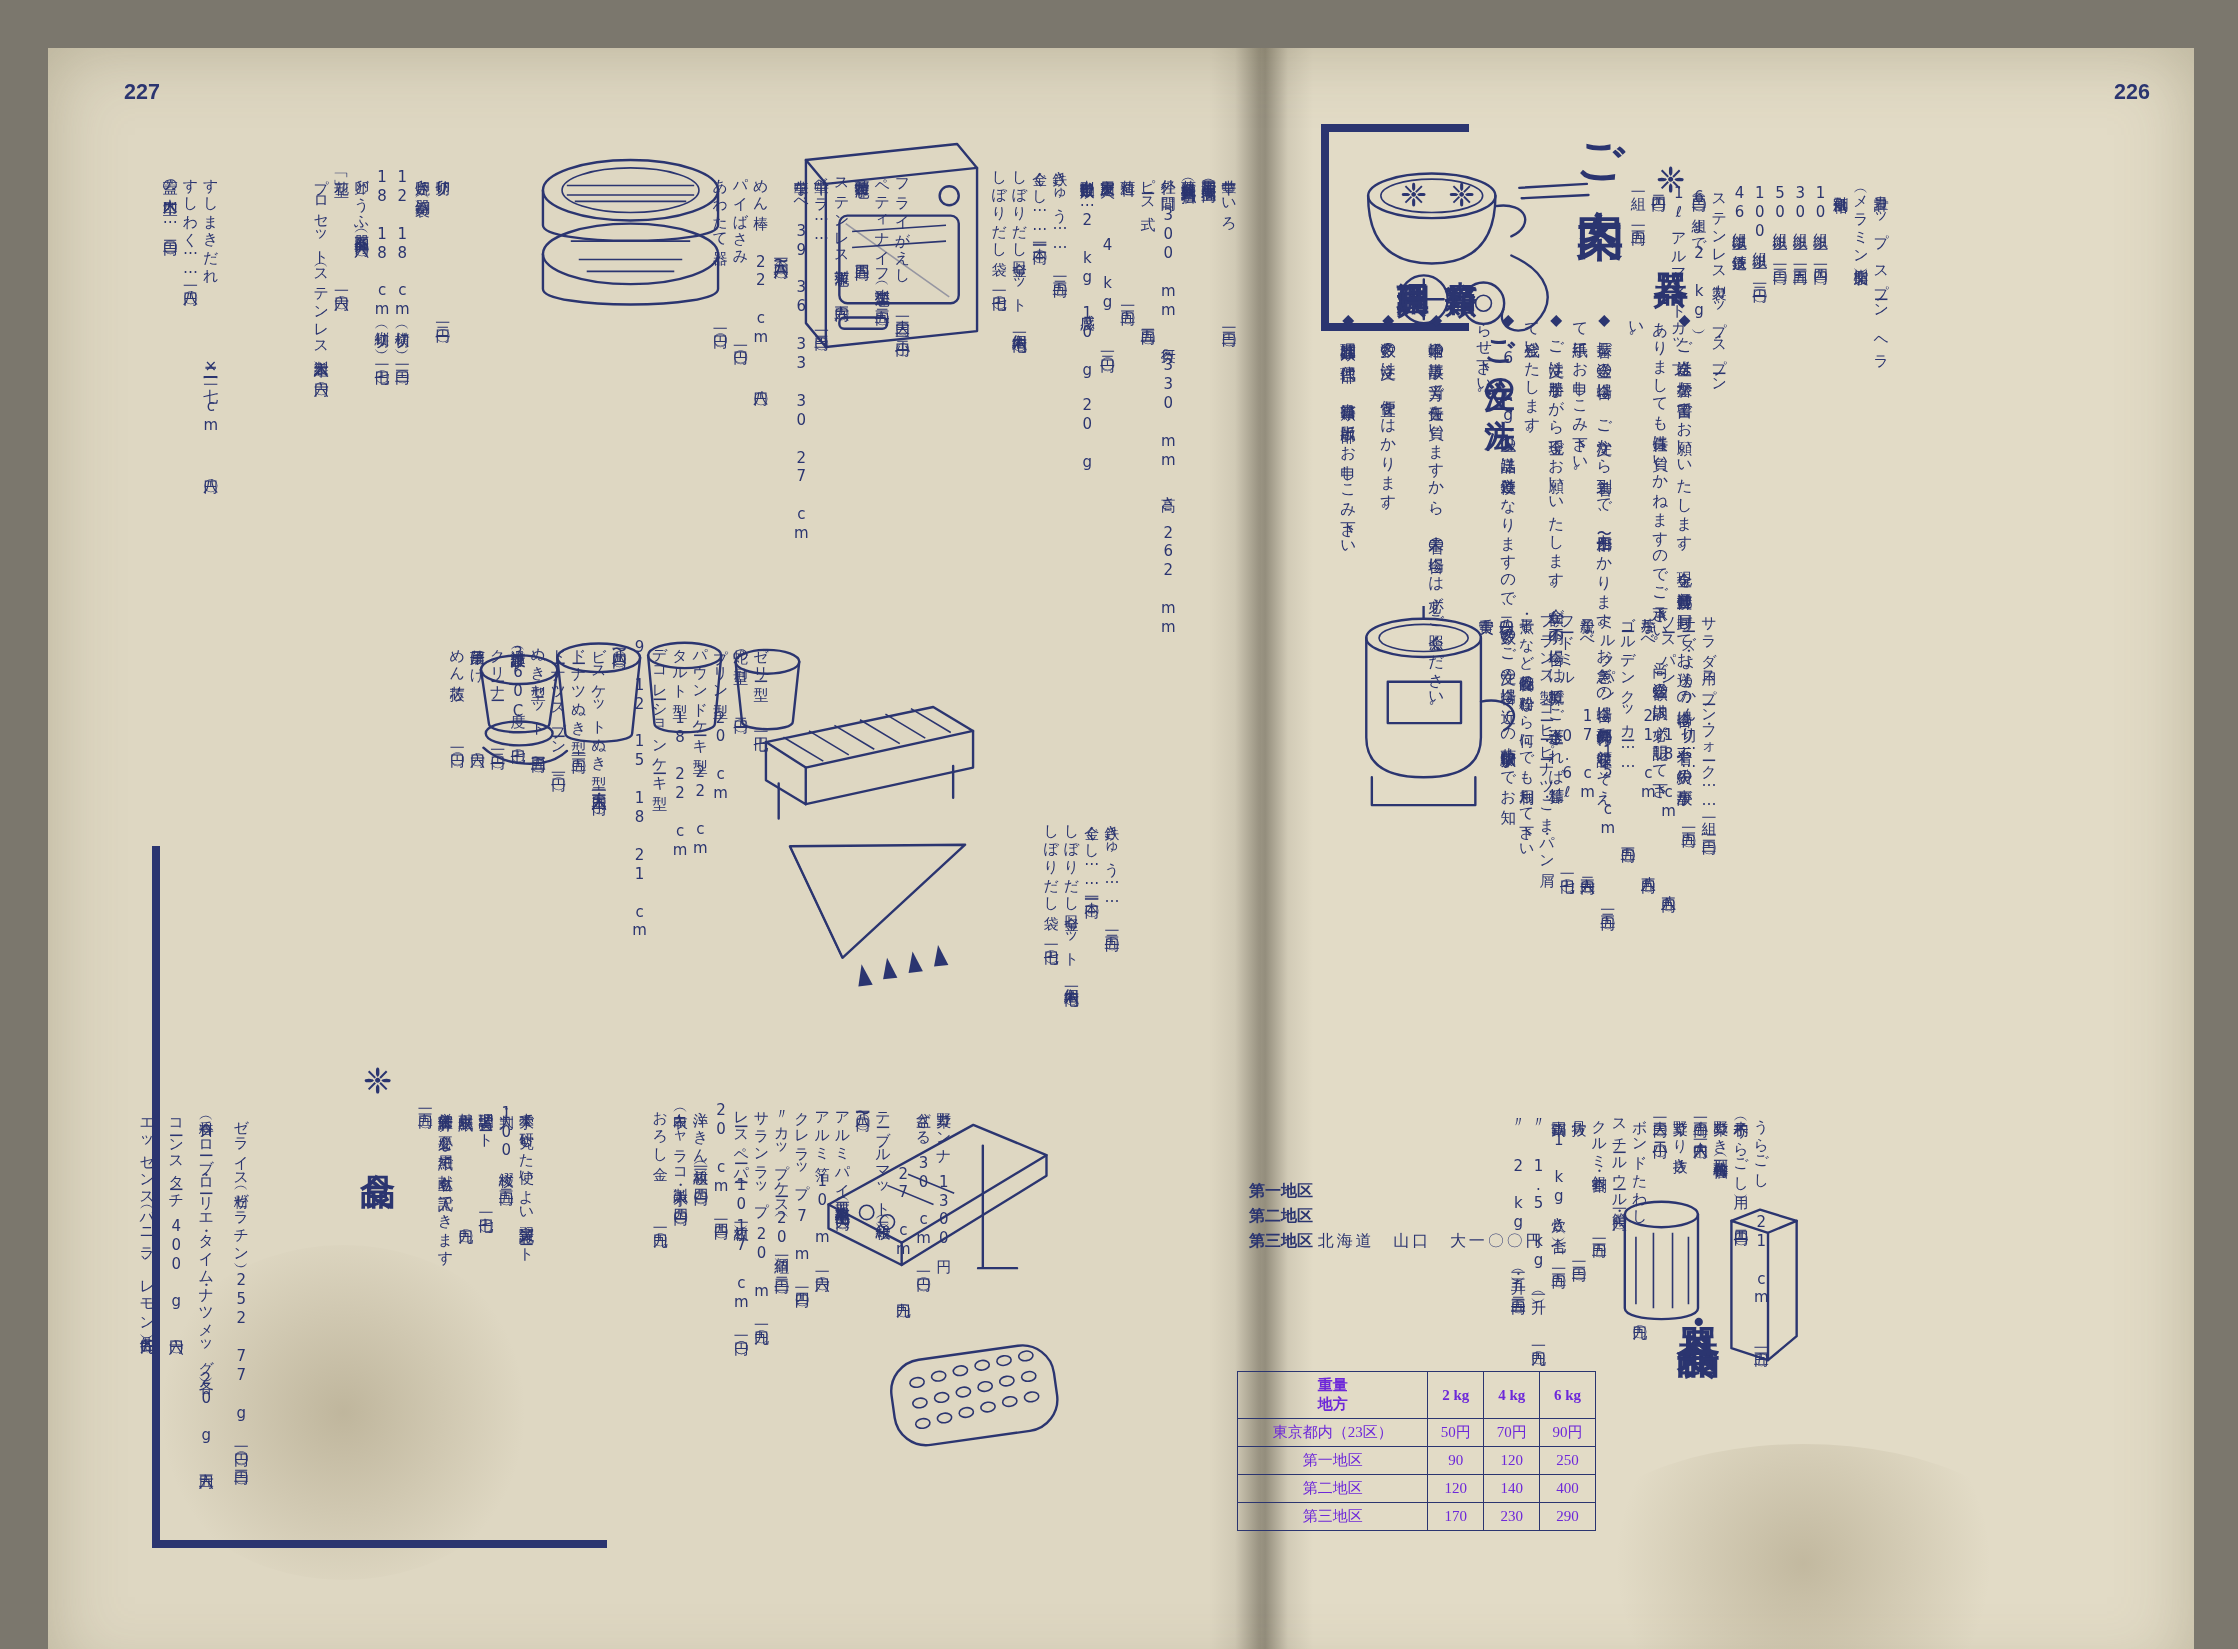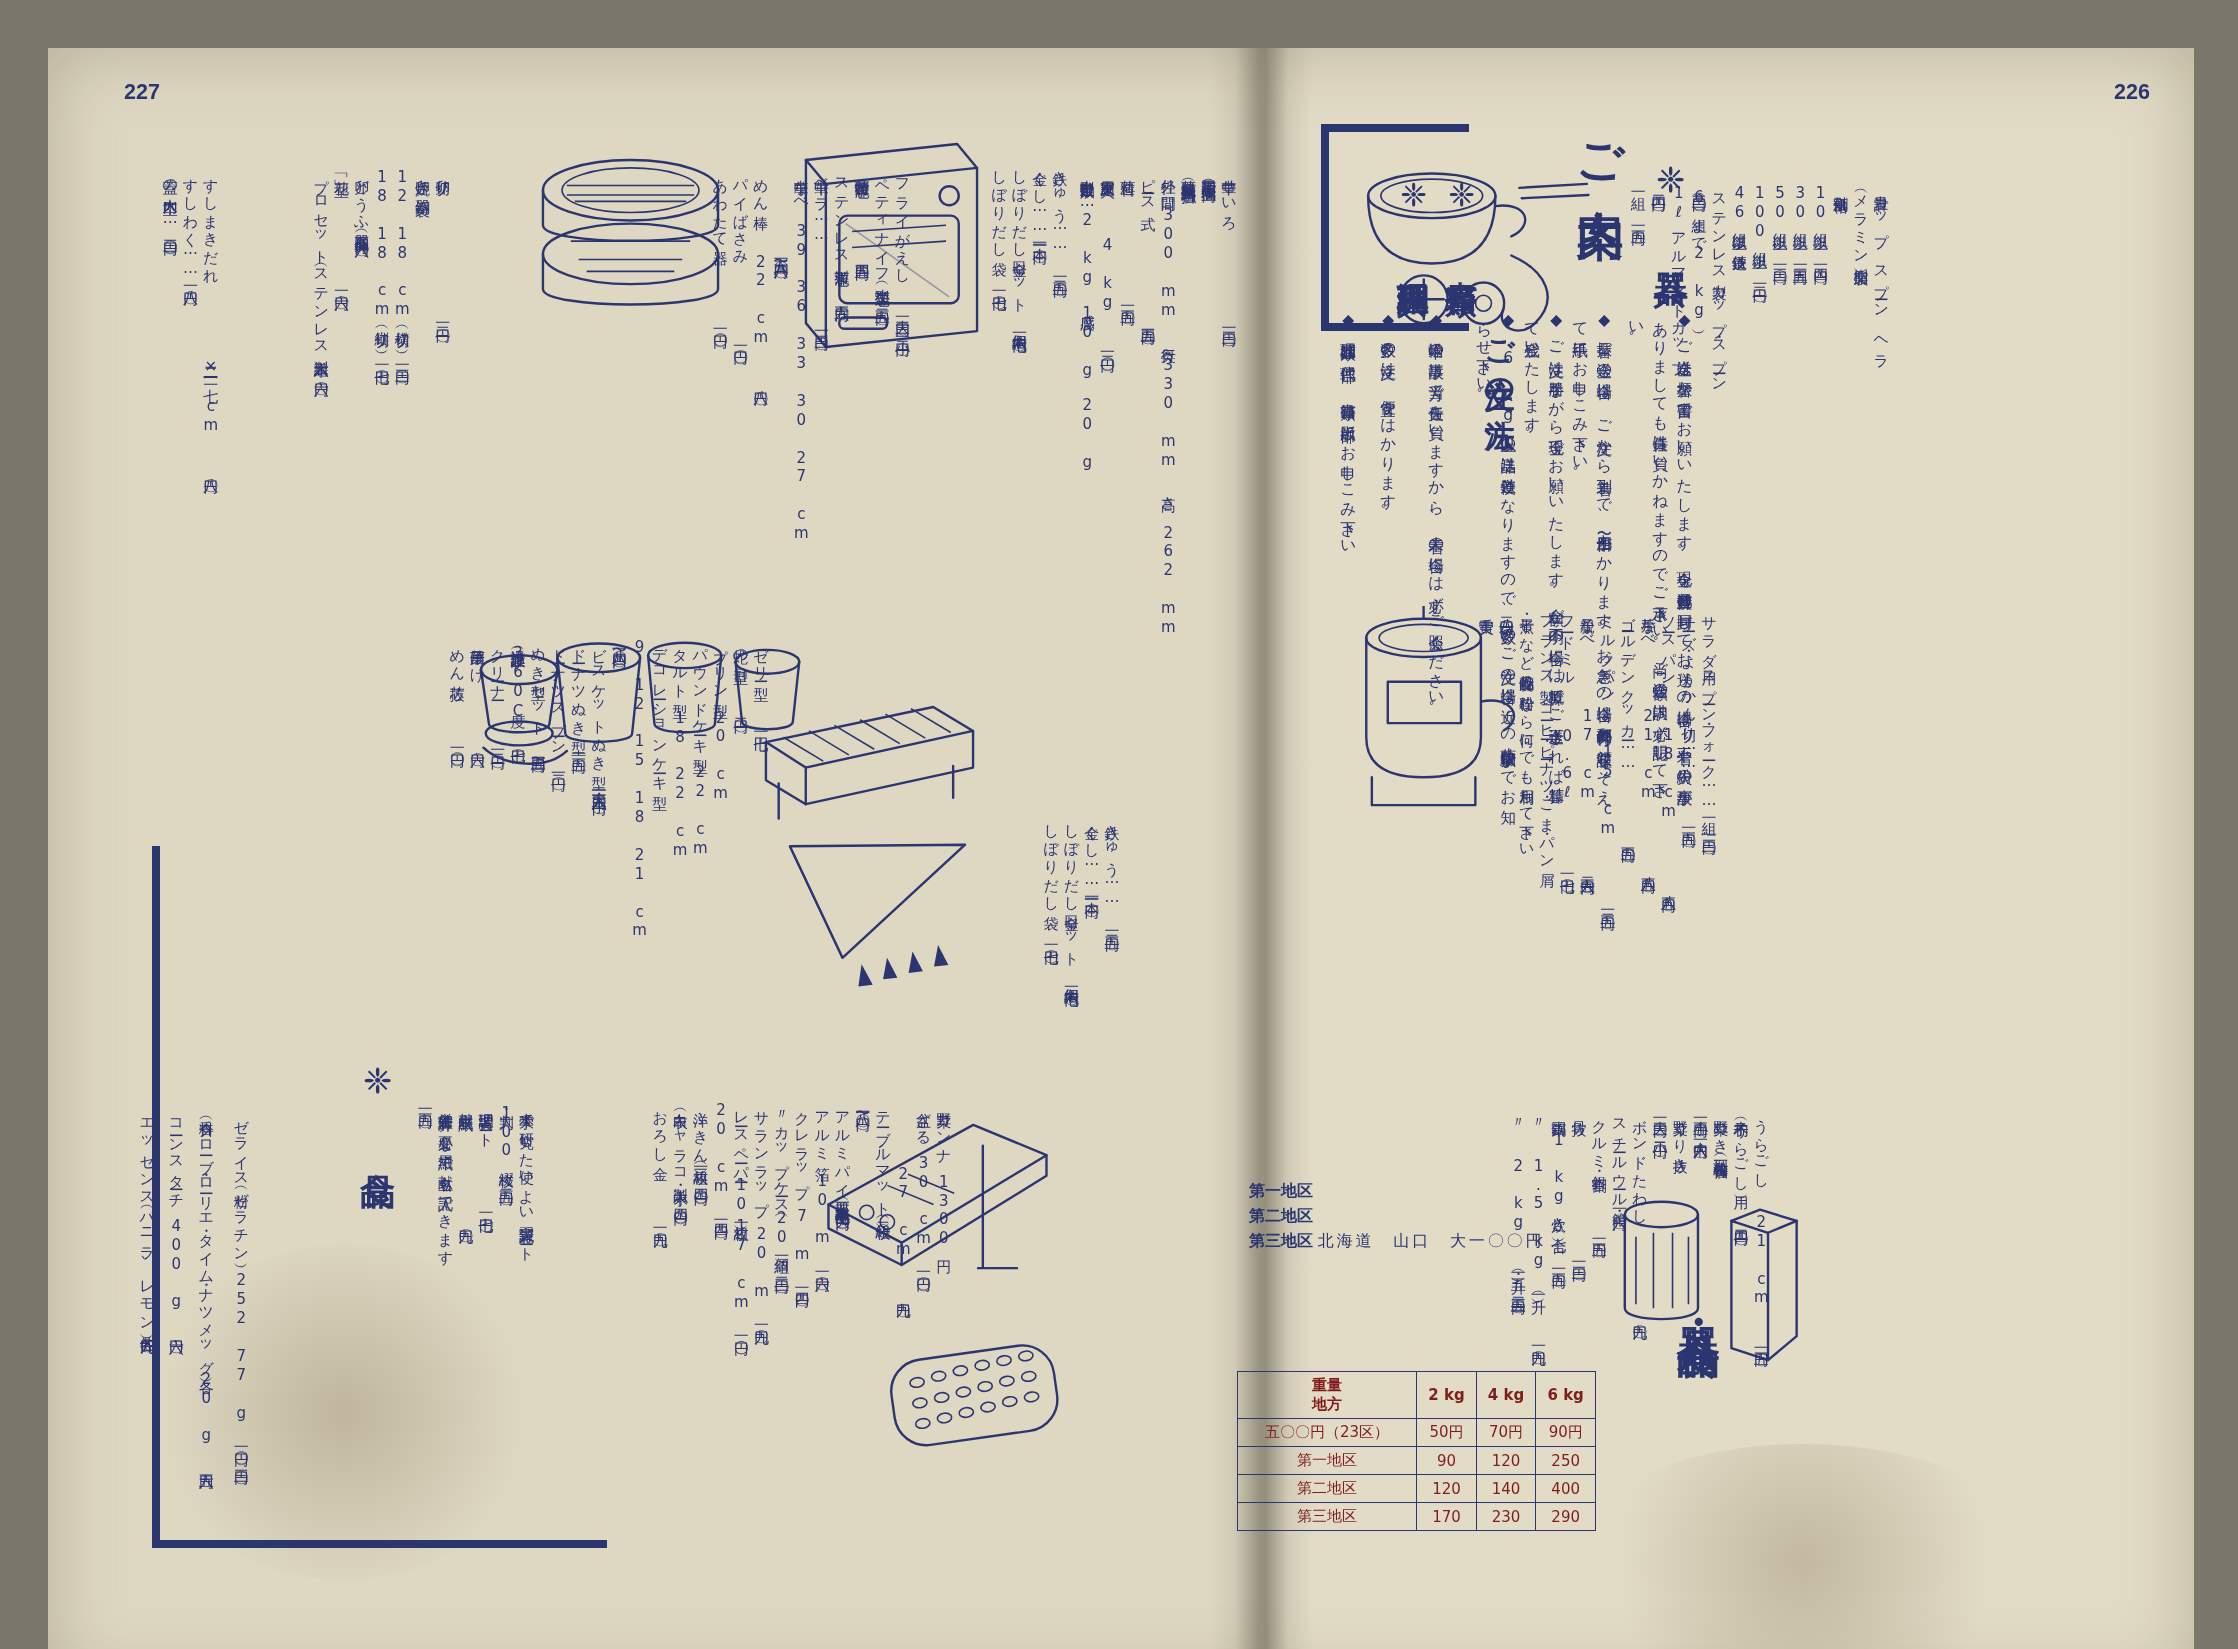--- a/index.html
+++ b/index.html
@@ -87,21 +87,21 @@
   .zone-list{
     position:absolute;left:1201px;top:1133px;width:343px;font-size:16px;
     color:#2b3570;
   }
   .zone-row{display:flex;gap:4.8px;margin-bottom:4px;align-items:flex-start;}
   .zone-label{writing-mode:horizontal-tb;font-weight:bold;white-space:nowrap;}
   .zone-pref{writing-mode:horizontal-tb;letter-spacing:.18em;}
 
   .rate-table{
     position:absolute;left:1189px;top:1323px;width:359px;
-    border-collapse:collapse;color:#7f1d1d;font-size:15px;
+    border-collapse:collapse;color:#6d28d9;font-size:15px;font-family:Liberation Serif, serif;
   }
   .rate-table td,.rate-table th{
     border:0.8px solid #2b3570;padding:4px 3.2px;text-align:center;font-weight:normal;
   }
   .rate-table th{font-weight:bold;}
 
   .kigu-head-right{
     position:absolute;left:1604px;top:112px;font-size:35px;font-weight:bold;
   }
   .kigu-col{position:absolute;font-size:15px;line-height:1.35;}
@@ -191,21 +191,21 @@
           <tr>
         <th>
           <span>重量</span><br>
           <span>地方</span>
         </th>
         <th>2 kg</th>
         <th>4 kg</th>
         <th>6 kg</th>
       </tr>
       <tr>
-        <td>五〇〇円（23区）</td>
+        <td>東京都内（23区）</td>
         <td>50円</td>
         <td>70円</td>
         <td>90円</td>
       </tr>
       <tr>
         <td>第一地区</td>
         <td>90</td>
         <td>120</td>
         <td>250</td>
       </tr>

